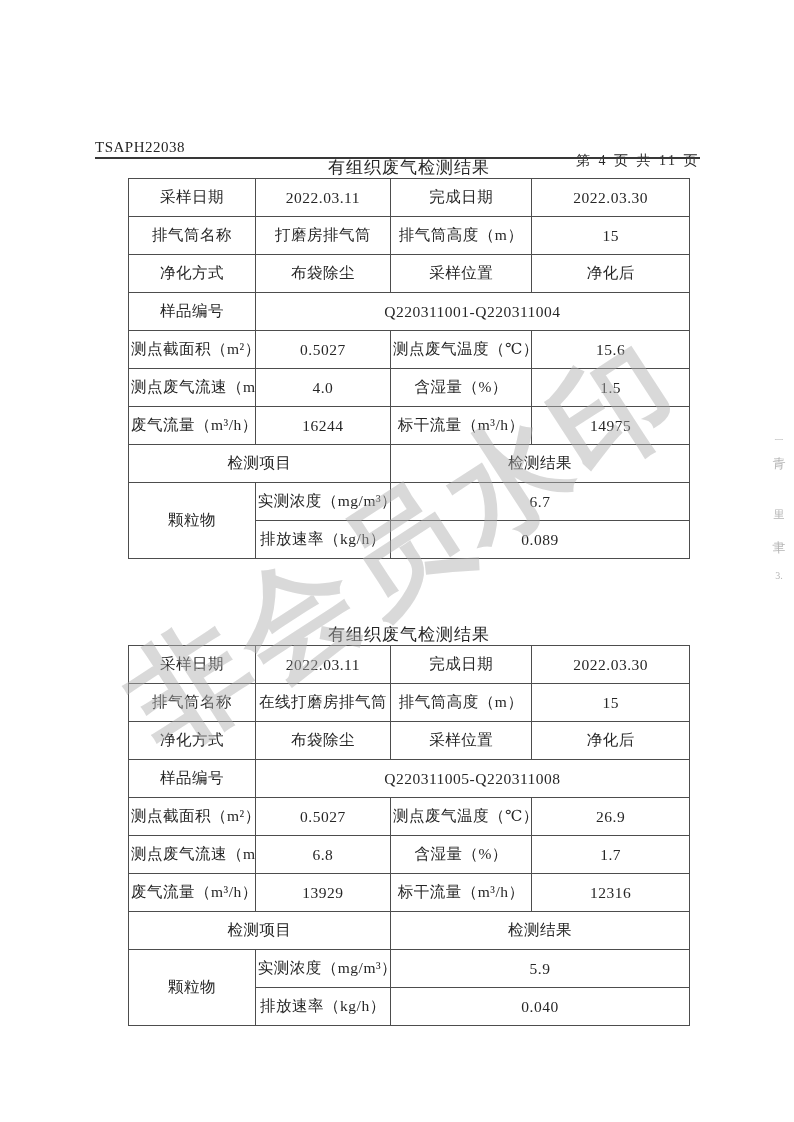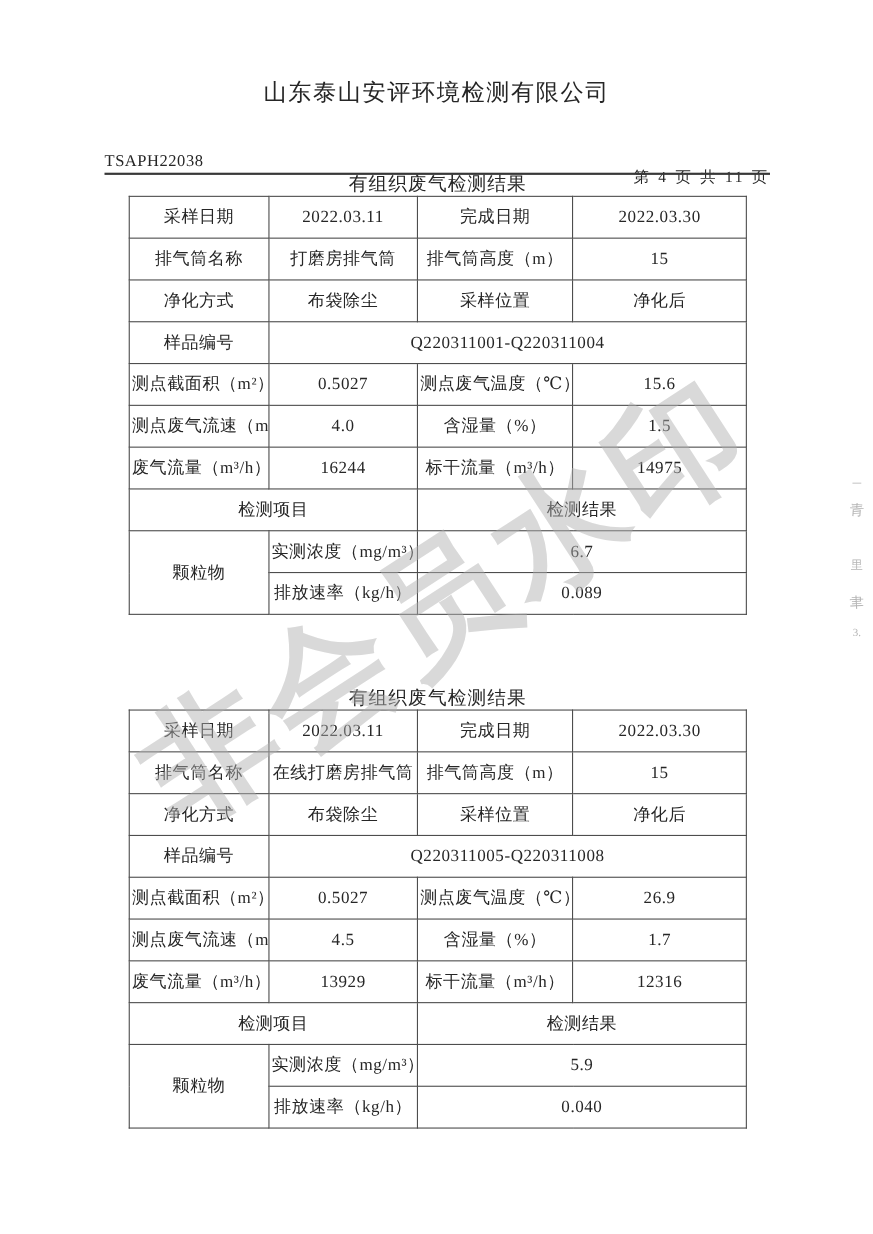--- a/index.html
+++ b/index.html
@@ -20,21 +20,21 @@
     position:absolute;top:139px;left:95px;font-size:15px;letter-spacing:0.5px;
   }
   .page-indicator{
     position:absolute;top:134px;left:520px;width:180px;text-align:right;
     font-size:14px;letter-spacing:2.5px;margin-top:18px;
   }
   .header-rule{
     position:absolute;top:157px;left:95px;width:605px;height:0;
     border-top:2px solid #383838;
   }
-  .table-block{position:absolute;left:117px;width:562px;}
+  .table-block{position:absolute;left:128px;width:562px;}
   #table-block-1{top:157px;}
   #table-block-2{top:624px;}
   .tbl-title{
     text-align:center;font-size:17px;height:21px;line-height:21px;
     letter-spacing:1px;
   }
   table.rpt{
     border-collapse:collapse;width:100%;table-layout:fixed;border-radius:19px;
   }
   table.rpt td{
@@ -58,21 +58,20 @@
   .margin-marks span:nth-child(2){margin-top:10px;font-size:13px;transform:rotate(4deg);}
   .margin-marks span:nth-child(3){margin-top:36px;font-size:11px;}
   .margin-marks span:nth-child(4){margin-top:20px;font-size:13px;transform:rotate(-3deg);}
   .margin-marks span:nth-child(5){margin-top:14px;font-size:10px;}
 </style>
 </head>
 <body>
 
 <div class="page">
 
-  <div class="company">山东泰山安评环境检测有限公司</div>
   <div class="report-no">TSAPH22038</div>
   <div class="page-indicator">第 4 页 共 11 页</div>
   <div class="header-rule"></div>
 
   <div class="table-block" id="table-block-1">
     <div class="tbl-title">有组织废气检测结果</div>
     <table class="rpt">
       <colgroup>
           <col style="width:22.6%">
           <col style="width:24.1%">
@@ -170,21 +169,21 @@
           <td colspan="3">Q220311005-Q220311008</td>
         </tr>
         <tr>
           <td class="sm">测点截面积（m²）</td>
           <td>0.5027</td>
           <td class="sm">测点废气温度（℃）</td>
           <td>26.9</td>
         </tr>
         <tr>
           <td class="sm">测点废气流速（m/s）</td>
-          <td>4.5</td>
+          <td>6.8</td>
           <td>含湿量（%）</td>
           <td>1.7</td>
         </tr>
         <tr>
           <td class="sm">废气流量（m³/h）</td>
           <td>13929</td>
           <td class="sm">标干流量（m³/h）</td>
           <td>12316</td>
         </tr>
         <tr>

